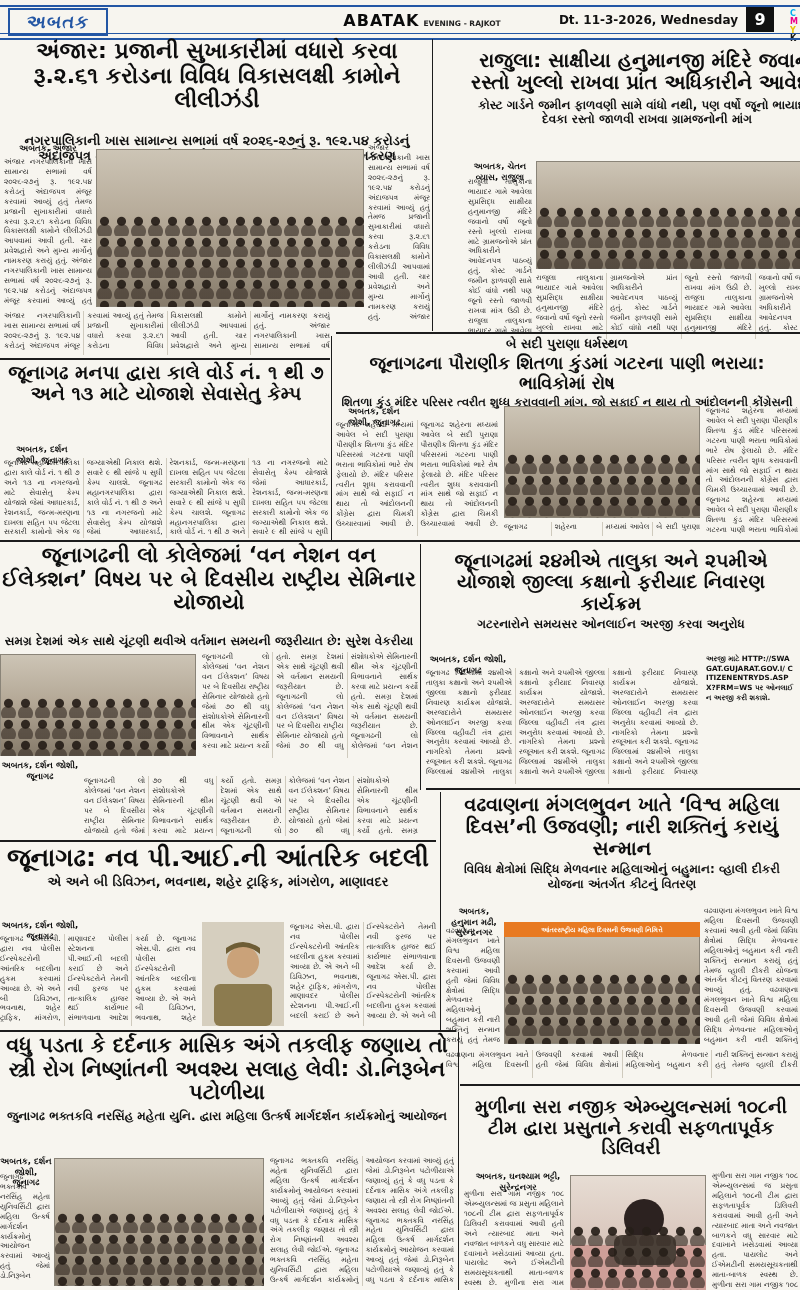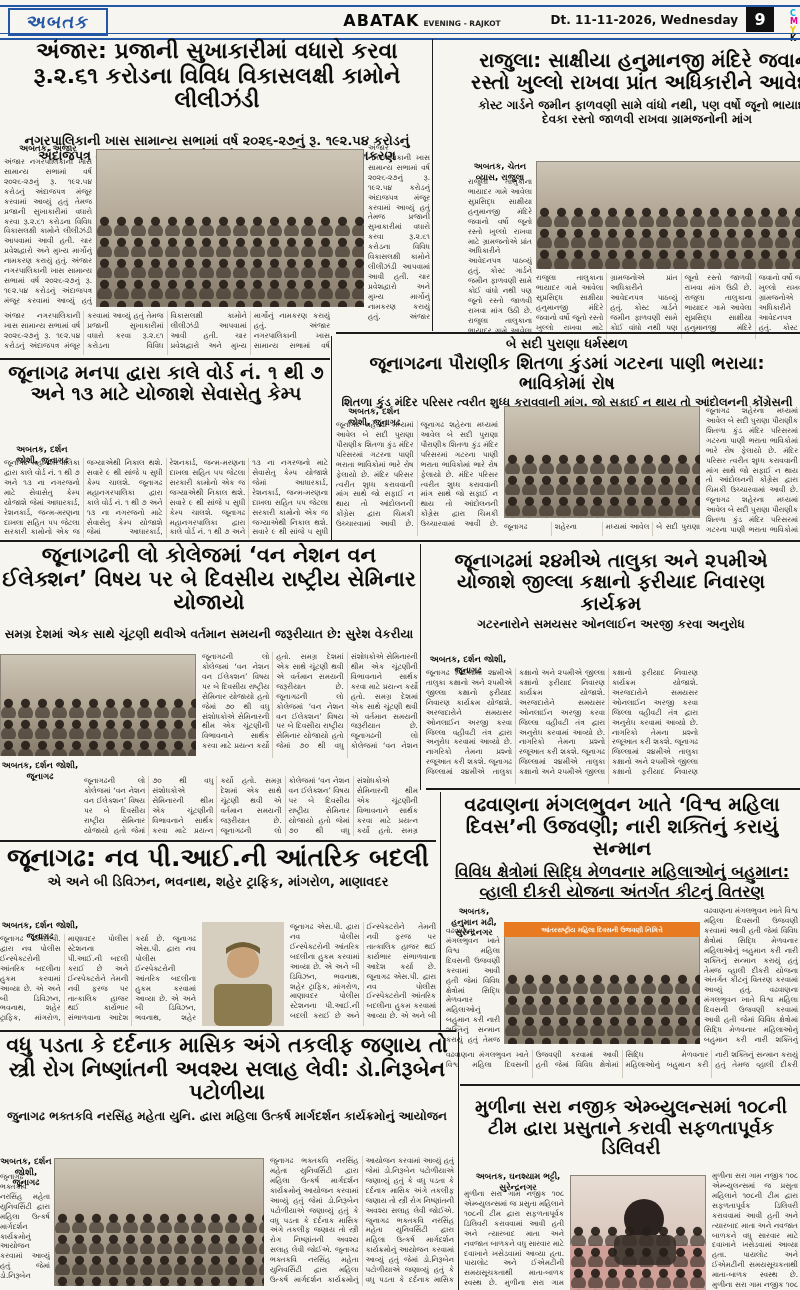--- a/index.html
+++ b/index.html
@@ -40,21 +40,21 @@
 <div class="page">
 
   <div class="blue-line" style="top:5px;"></div>
   <div class="masthead">
     <div class="logo-box">
       <span class="logo-text">અબતક</span>
     </div>
     <div class="mh-center">
       <span class="mh-title">ABATAK</span><span class="mh-sub">EVENING - RAJKOT</span>
     </div>
-    <div class="mh-date">Dt. 11-11-2026, Wednesday</div>
+    <div class="mh-date">Dt. 11-3-2026, Wednesday</div>
     <div class="page-num">9</div>
   </div>
   <div class="cmyk">
     <span style="color:#00aeef">C</span>
     <span style="color:#ec008c">M</span>
     <span style="color:#e8c400">Y</span>
     <span style="color:#111">K</span>
   </div>
   <div class="blue-double" style="top:33px;"></div>
 
@@ -94,33 +94,34 @@
   <div class="rule-h" style="left:0;top:358px;width:330px;"></div>
   <div class="abs" style="left:4px;top:362px;width:324px;height:176px;">
     <div class="headline" style="font-size:19px;">જૂનાગઢ મનપા દ્વારા કાલે વોર્ડ નં. ૧ થી ૭ અને ૧૩ માટે યોજાશે સેવાસેતુ કેમ્પ</div>
     <div class="abs byline" style="left:0;top:82px;width:76px;">અબતક, દર્શન જોશી, જૂનાગઢ</div>
     <div class="abs body-text cols-4" style="left:0;top:96px;width:324px;height:80px;">જૂનાગઢ મહાનગરપાલિકા દ્વારા કાલે વોર્ડ નં. ૧ થી ૭ અને ૧૩ ના નગરજનો માટે સેવાસેતુ કેમ્પ યોજાશે જેમાં આધારકાર્ડ, રેશનકાર્ડ, જન્મ-મરણના દાખલા સહિત ૫૫ જેટલા સરકારી કામોનો એક જ જગ્યાએથી નિકાલ થશે. સવારે ૯ થી સાંજે ૫ સુધી કેમ્પ ચાલશે. જૂનાગઢ મહાનગરપાલિકા દ્વારા કાલે વોર્ડ નં. ૧ થી ૭ અને ૧૩ ના નગરજનો માટે સેવાસેતુ કેમ્પ યોજાશે જેમાં આધારકાર્ડ, રેશનકાર્ડ, જન્મ-મરણના દાખલા સહિત ૫૫ જેટલા સરકારી કામોનો એક જ જગ્યાએથી નિકાલ થશે. સવારે ૯ થી સાંજે ૫ સુધી કેમ્પ ચાલશે. જૂનાગઢ મહાનગરપાલિકા દ્વારા કાલે વોર્ડ નં. ૧ થી ૭ અને ૧૩ ના નગરજનો માટે સેવાસેતુ કેમ્પ યોજાશે જેમાં આધારકાર્ડ, રેશનકાર્ડ, જન્મ-મરણના દાખલા સહિત ૫૫ જેટલા સરકારી કામોનો એક જ જગ્યાએથી નિકાલ થશે. સવારે ૯ થી સાંજે ૫ સુધી કેમ્પ ચાલશે. જૂનાગઢ મહાનગરપાલિકા દ્વારા કાલે વોર્ડ નં. ૧ થી ૭ અને ૧૩ ના નગરજનો માટે સેવાસેતુ કેમ્પ યોજાશે જેમાં આધારકાર્ડ, રેશનકાર્ડ, જન્મ-મરણના દાખલા સહિત ૫૫ જેટલા સરકારી કામોનો એક જ જગ્યાએથી નિકાલ થશે. સવારે ૯ થી સાંજે ૫ સુધી કેમ્પ ચાલશે. જૂનાગઢ મહાનગરપાલિકા દ્વારા કાલે વોર્ડ નં. ૧ થી ૭ અને ૧૩ ના નગરજનો માટે સેવાસેતુ કેમ્પ યોજાશે જેમાં આધારકાર્ડ, રેશનકાર્ડ, જન્મ-મરણના દાખલા સહિત ૫૫ જેટલા સરકારી કામોનો એક જ જગ્યાએથી નિકાલ થશે. સવારે ૯ થી સાંજે ૫ સુધી કેમ્પ ચાલશે. જૂનાગઢ મહાનગરપાલિકા દ્વારા કાલે વોર્ડ નં. ૧ થી ૭ અને ૧૩ ના નગરજનો માટે સેવાસેતુ કેમ્પ યોજાશે જેમાં આધારકાર્ડ, રેશનકાર્ડ, જન્મ-મરણના દાખલા સહિત ૫૫ જેટલા સરકારી કામોનો એક જ જગ્યાએથી નિકાલ થશે. સવારે ૯ થી સાંજે ૫ સુધી કેમ્પ ચાલશે.</div>
   </div>
   <div class="rule-h" style="left:0;top:540px;width:800px;"></div>
 
   <div class="abs" style="left:0;top:544px;width:418px;height:294px;">
     <div class="headline" style="font-size:21px;">જૂનાગઢની લો કોલેજમાં ‘વન નેશન વન ઈલેક્શન’ વિષય પર બે દિવસીય રાષ્ટ્રીય સેમિનાર યોજાયો</div>
-    <div class="subhead" style="font-size:12px;margin-top:12px;">સમગ્ર દેશમાં એક સાથે ચૂંટણી થવીએ વર્તમાન સમયની જરૂરીયાત છે: સુરેશ વેકરીયા</div>
+    <div class="subhead" style="font-size:12px;margin-top:19px;">સમગ્ર દેશમાં એક સાથે ચૂંટણી થવીએ વર્તમાન સમયની જરૂરીયાત છે: સુરેશ વેકરીયા</div>
     <div class="photo" style="left:0;top:110px;width:196px;height:102px;"></div>
     <div class="abs byline" style="left:0;top:216px;width:80px;">અબતક, દર્શન જોશી, જૂનાગઢ</div>
     <div class="abs body-text cols-3" style="left:202px;top:108px;width:216px;height:106px;">જૂનાગઢની લો કોલેજમાં ‘વન નેશન વન ઈલેક્શન’ વિષય પર બે દિવસીય રાષ્ટ્રીય સેમિનાર યોજાયો હતો જેમાં ૭૦ થી વધુ સંશોધકોએ સેમિનારની થીમ એક ચૂંટણીની વિભાવનાને સાર્થક કરવા માટે પ્રયત્ન કર્યો હતો. સમગ્ર દેશમાં એક સાથે ચૂંટણી થવી એ વર્તમાન સમયની જરૂરીયાત છે. જૂનાગઢની લો કોલેજમાં ‘વન નેશન વન ઈલેક્શન’ વિષય પર બે દિવસીય રાષ્ટ્રીય સેમિનાર યોજાયો હતો જેમાં ૭૦ થી વધુ સંશોધકોએ સેમિનારની થીમ એક ચૂંટણીની વિભાવનાને સાર્થક કરવા માટે પ્રયત્ન કર્યો હતો. સમગ્ર દેશમાં એક સાથે ચૂંટણી થવી એ વર્તમાન સમયની જરૂરીયાત છે. જૂનાગઢની લો કોલેજમાં ‘વન નેશન વન ઈલેક્શન’ વિષય પર બે દિવસીય રાષ્ટ્રીય સેમિનાર યોજાયો હતો જેમાં ૭૦ થી વધુ સંશોધકોએ સેમિનારની થીમ એક ચૂંટણીની વિભાવનાને સાર્થક કરવા માટે પ્રયત્ન કર્યો હતો. સમગ્ર દેશમાં એક સાથે ચૂંટણી થવી એ વર્તમાન સમયની જરૂરીયાત છે. જૂનાગઢની લો કોલેજમાં ‘વન નેશન વન ઈલેક્શન’ વિષય પર બે દિવસીય રાષ્ટ્રીય સેમિનાર યોજાયો હતો જેમાં ૭૦ થી વધુ સંશોધકોએ સેમિનારની થીમ એક ચૂંટણીની વિભાવનાને સાર્થક કરવા માટે પ્રયત્ન કર્યો હતો. સમગ્ર દેશમાં એક સાથે ચૂંટણી થવી એ વર્તમાન સમયની જરૂરીયાત છે. જૂનાગઢની લો કોલેજમાં ‘વન નેશન વન ઈલેક્શન’ વિષય પર બે દિવસીય રાષ્ટ્રીય સેમિનાર યોજાયો હતો જેમાં ૭૦ થી વધુ સંશોધકોએ સેમિનારની થીમ એક ચૂંટણીની વિભાવનાને સાર્થક કરવા માટે પ્રયત્ન કર્યો હતો. સમગ્ર દેશમાં એક સાથે ચૂંટણી થવી એ વર્તમાન સમયની જરૂરીયાત છે.</div>
     <div class="abs body-text cols-5" style="left:84px;top:232px;width:334px;height:60px;">જૂનાગઢની લો કોલેજમાં ‘વન નેશન વન ઈલેક્શન’ વિષય પર બે દિવસીય રાષ્ટ્રીય સેમિનાર યોજાયો હતો જેમાં ૭૦ થી વધુ સંશોધકોએ સેમિનારની થીમ એક ચૂંટણીની વિભાવનાને સાર્થક કરવા માટે પ્રયત્ન કર્યો હતો. સમગ્ર દેશમાં એક સાથે ચૂંટણી થવી એ વર્તમાન સમયની જરૂરીયાત છે. જૂનાગઢની લો કોલેજમાં ‘વન નેશન વન ઈલેક્શન’ વિષય પર બે દિવસીય રાષ્ટ્રીય સેમિનાર યોજાયો હતો જેમાં ૭૦ થી વધુ સંશોધકોએ સેમિનારની થીમ એક ચૂંટણીની વિભાવનાને સાર્થક કરવા માટે પ્રયત્ન કર્યો હતો. સમગ્ર દેશમાં એક સાથે ચૂંટણી થવી એ વર્તમાન સમયની જરૂરીયાત છે. જૂનાગઢની લો કોલેજમાં ‘વન નેશન વન ઈલેક્શન’ વિષય પર બે દિવસીય રાષ્ટ્રીય સેમિનાર યોજાયો હતો જેમાં ૭૦ થી વધુ સંશોધકોએ સેમિનારની થીમ એક ચૂંટણીની વિભાવનાને સાર્થક કરવા માટે પ્રયત્ન કર્યો હતો. સમગ્ર દેશમાં એક સાથે ચૂંટણી થવી એ વર્તમાન સમયની જરૂરીયાત છે. જૂનાગઢની લો કોલેજમાં ‘વન નેશન વન ઈલેક્શન’ વિષય પર બે દિવસીય રાષ્ટ્રીય સેમિનાર યોજાયો હતો જેમાં ૭૦ થી વધુ સંશોધકોએ સેમિનારની થીમ એક ચૂંટણીની વિભાવનાને સાર્થક કરવા માટે પ્રયત્ન કર્યો હતો. સમગ્ર દેશમાં એક સાથે ચૂંટણી થવી એ વર્તમાન સમયની જરૂરીયાત છે. જૂનાગઢની લો કોલેજમાં ‘વન નેશન વન ઈલેક્શન’ વિષય પર બે દિવસીય રાષ્ટ્રીય સેમિનાર યોજાયો હતો જેમાં ૭૦ થી વધુ સંશોધકોએ સેમિનારની થીમ એક ચૂંટણીની વિભાવનાને સાર્થક કરવા માટે પ્રયત્ન કર્યો હતો. સમગ્ર દેશમાં એક સાથે ચૂંટણી થવી એ વર્તમાન સમયની જરૂરીયાત છે. જૂનાગઢની લો કોલેજમાં ‘વન નેશન વન ઈલેક્શન’ વિષય પર બે દિવસીય રાષ્ટ્રીય સેમિનાર યોજાયો હતો જેમાં ૭૦ થી વધુ સંશોધકોએ સેમિનારની થીમ એક ચૂંટણીની વિભાવનાને સાર્થક કરવા માટે પ્રયત્ન કર્યો હતો. સમગ્ર દેશમાં એક સાથે ચૂંટણી થવી એ વર્તમાન સમયની જરૂરીયાત છે. જૂનાગઢની લો કોલેજમાં ‘વન નેશન વન ઈલેક્શન’ વિષય પર બે દિવસીય રાષ્ટ્રીય સેમિનાર યોજાયો હતો જેમાં ૭૦ થી વધુ સંશોધકોએ સેમિનારની થીમ એક ચૂંટણીની વિભાવનાને સાર્થક કરવા માટે પ્રયત્ન કર્યો હતો. સમગ્ર દેશમાં એક સાથે ચૂંટણી થવી એ વર્તમાન સમયની જરૂરીયાત છે.</div>
   </div>
   <div class="rule-v" style="left:420px;top:544px;height:246px;"></div>
 
   <div class="abs" style="left:426px;top:550px;width:370px;height:236px;">
     <div class="headline" style="font-size:19px;">જૂનાગઢમાં ૨૪મીએ તાલુકા અને ૨૫મીએ યોજાશે જીલ્લા કક્ષાનો ફરીયાદ નિવારણ કાર્યક્રમ</div>
     <div class="subhead" style="font-size:12px;margin-top:3px;">ગટરનારોને સમયસર ઓનલાઈન અરજી કરવા અનુરોધ</div>
     <div class="abs byline" style="left:0;top:104px;width:84px;">અબતક, દર્શન જોશી, જૂનાગઢ</div>
     <div class="abs body-text cols-3" style="left:0;top:118px;width:272px;height:116px;">જૂનાગઢ જિલ્લામાં ૨૪મીએ તાલુકા કક્ષાનો અને ૨૫મીએ જીલ્લા કક્ષાનો ફરીયાદ નિવારણ કાર્યક્રમ યોજાશે. અરજદારોને સમયસર ઓનલાઈન અરજી કરવા જિલ્લા વહીવટી તંત્ર દ્વારા અનુરોધ કરવામાં આવ્યો છે. નાગરિકો તેમના પ્રશ્નો રજૂઆત કરી શકશે. જૂનાગઢ જિલ્લામાં ૨૪મીએ તાલુકા કક્ષાનો અને ૨૫મીએ જીલ્લા કક્ષાનો ફરીયાદ નિવારણ કાર્યક્રમ યોજાશે. અરજદારોને સમયસર ઓનલાઈન અરજી કરવા જિલ્લા વહીવટી તંત્ર દ્વારા અનુરોધ કરવામાં આવ્યો છે. નાગરિકો તેમના પ્રશ્નો રજૂઆત કરી શકશે. જૂનાગઢ જિલ્લામાં ૨૪મીએ તાલુકા કક્ષાનો અને ૨૫મીએ જીલ્લા કક્ષાનો ફરીયાદ નિવારણ કાર્યક્રમ યોજાશે. અરજદારોને સમયસર ઓનલાઈન અરજી કરવા જિલ્લા વહીવટી તંત્ર દ્વારા અનુરોધ કરવામાં આવ્યો છે. નાગરિકો તેમના પ્રશ્નો રજૂઆત કરી શકશે. જૂનાગઢ જિલ્લામાં ૨૪મીએ તાલુકા કક્ષાનો અને ૨૫મીએ જીલ્લા કક્ષાનો ફરીયાદ નિવારણ કાર્યક્રમ યોજાશે. અરજદારોને સમયસર ઓનલાઈન અરજી કરવા જિલ્લા વહીવટી તંત્ર દ્વારા અનુરોધ કરવામાં આવ્યો છે. નાગરિકો તેમના પ્રશ્નો રજૂઆત કરી શકશે. જૂનાગઢ જિલ્લામાં ૨૪મીએ તાલુકા કક્ષાનો અને ૨૫મીએ જીલ્લા કક્ષાનો ફરીયાદ નિવારણ કાર્યક્રમ યોજાશે. અરજદારોને સમયસર ઓનલાઈન અરજી કરવા જિલ્લા વહીવટી તંત્ર દ્વારા અનુરોધ કરવામાં આવ્યો છે. નાગરિકો તેમના પ્રશ્નો રજૂઆત કરી શકશે. જૂનાગઢ જિલ્લામાં ૨૪મીએ તાલુકા કક્ષાનો અને ૨૫મીએ જીલ્લા કક્ષાનો ફરીયાદ નિવારણ કાર્યક્રમ યોજાશે. અરજદારોને સમયસર ઓનલાઈન અરજી કરવા જિલ્લા વહીવટી તંત્ર દ્વારા અનુરોધ કરવામાં આવ્યો છે. નાગરિકો તેમના પ્રશ્નો રજૂઆત કરી શકશે.</div>
+    <div class="abs url-text" style="left:280px;top:104px;width:88px;height:130px;overflow:hidden;">અરજી માટે HTTP://SWAGAT.GUJARAT.GOV.I/ CITIZENENTRYDS.ASPX?FRM=WS પર ઓનલાઈન અરજી કરી શકાશે.</div>
   </div>
   <div class="rule-h" style="left:426px;top:788px;width:374px;"></div>
 
   <div class="rule-h" style="left:0;top:840px;width:436px;"></div>
   <div class="abs" style="left:0;top:844px;width:436px;height:184px;">
     <div class="headline" style="font-size:25px;white-space:nowrap;">જૂનાગઢ: નવ પી.આઈ.ની આંતરિક બદલી</div>
     <div class="subhead" style="font-size:13px;margin-top:2px;">એ અને બી ડિવિઝન, ભવનાથ, શહેર ટ્રાફિક, માંગરોળ, માણાવદર</div>
     <div class="abs byline" style="left:0;top:76px;width:80px;">અબતક, દર્શન જોશી, જૂનાગઢ</div>
     <div class="abs body-text cols-3" style="left:0;top:90px;width:196px;height:92px;">જૂનાગઢ એસ.પી. દ્વારા નવ પોલીસ ઈન્સ્પેક્ટરોની આંતરિક બદલીના હુકમ કરવામાં આવ્યા છે. એ અને બી ડિવિઝન, ભવનાથ, શહેર ટ્રાફિક, માંગરોળ, માણાવદર પોલીસ સ્ટેશનના પી.આઈ.ની બદલી કરાઈ છે અને ઈન્સ્પેક્ટરોને તેમની નવી ફરજ પર તાત્કાલિક હાજર થઈ કાર્યભાર સંભાળવાના આદેશ કર્યા છે. જૂનાગઢ એસ.પી. દ્વારા નવ પોલીસ ઈન્સ્પેક્ટરોની આંતરિક બદલીના હુકમ કરવામાં આવ્યા છે. એ અને બી ડિવિઝન, ભવનાથ, શહેર ટ્રાફિક, માંગરોળ, માણાવદર પોલીસ સ્ટેશનના પી.આઈ.ની બદલી કરાઈ છે અને ઈન્સ્પેક્ટરોને તેમની નવી ફરજ પર તાત્કાલિક હાજર થઈ કાર્યભાર સંભાળવાના આદેશ કર્યા છે. જૂનાગઢ એસ.પી. દ્વારા નવ પોલીસ ઈન્સ્પેક્ટરોની આંતરિક બદલીના હુકમ કરવામાં આવ્યા છે. એ અને બી ડિવિઝન, ભવનાથ, શહેર ટ્રાફિક, માંગરોળ, માણાવદર પોલીસ સ્ટેશનના પી.આઈ.ની બદલી કરાઈ છે અને ઈન્સ્પેક્ટરોને તેમની નવી ફરજ પર તાત્કાલિક હાજર થઈ કાર્યભાર સંભાળવાના આદેશ કર્યા છે. જૂનાગઢ એસ.પી. દ્વારા નવ પોલીસ ઈન્સ્પેક્ટરોની આંતરિક બદલીના હુકમ કરવામાં આવ્યા છે. એ અને બી ડિવિઝન, ભવનાથ, શહેર ટ્રાફિક, માંગરોળ, માણાવદર પોલીસ સ્ટેશનના પી.આઈ.ની બદલી કરાઈ છે અને ઈન્સ્પેક્ટરોને તેમની નવી ફરજ પર તાત્કાલિક હાજર થઈ કાર્યભાર સંભાળવાના આદેશ કર્યા છે. જૂનાગઢ એસ.પી. દ્વારા નવ પોલીસ ઈન્સ્પેક્ટરોની આંતરિક બદલીના હુકમ કરવામાં આવ્યા છે. એ અને બી ડિવિઝન, ભવનાથ, શહેર ટ્રાફિક, માંગરોળ, માણાવદર પોલીસ સ્ટેશનના પી.આઈ.ની બદલી કરાઈ છે અને ઈન્સ્પેક્ટરોને તેમની નવી ફરજ પર તાત્કાલિક હાજર થઈ કાર્યભાર સંભાળવાના આદેશ કર્યા છે.</div>
     <div class="portrait" style="left:202px;top:78px;width:82px;height:104px;">
@@ -130,21 +131,21 @@
         <circle cx="41" cy="40" r="16" fill="#caa279"></circle>
         <path d="M24 32 Q41 18 58 32 L58 26 Q41 14 24 26 Z" fill="#6e5d35"></path>
       </svg>
     </div>
     <div class="abs body-text cols-2" style="left:290px;top:78px;width:146px;height:104px;">જૂનાગઢ એસ.પી. દ્વારા નવ પોલીસ ઈન્સ્પેક્ટરોની આંતરિક બદલીના હુકમ કરવામાં આવ્યા છે. એ અને બી ડિવિઝન, ભવનાથ, શહેર ટ્રાફિક, માંગરોળ, માણાવદર પોલીસ સ્ટેશનના પી.આઈ.ની બદલી કરાઈ છે અને ઈન્સ્પેક્ટરોને તેમની નવી ફરજ પર તાત્કાલિક હાજર થઈ કાર્યભાર સંભાળવાના આદેશ કર્યા છે. જૂનાગઢ એસ.પી. દ્વારા નવ પોલીસ ઈન્સ્પેક્ટરોની આંતરિક બદલીના હુકમ કરવામાં આવ્યા છે. એ અને બી ડિવિઝન, ભવનાથ, શહેર ટ્રાફિક, માંગરોળ, માણાવદર પોલીસ સ્ટેશનના પી.આઈ.ની બદલી કરાઈ છે અને ઈન્સ્પેક્ટરોને તેમની નવી ફરજ પર તાત્કાલિક હાજર થઈ કાર્યભાર સંભાળવાના આદેશ કર્યા છે. જૂનાગઢ એસ.પી. દ્વારા નવ પોલીસ ઈન્સ્પેક્ટરોની આંતરિક બદલીના હુકમ કરવામાં આવ્યા છે. એ અને બી ડિવિઝન, ભવનાથ, શહેર ટ્રાફિક, માંગરોળ, માણાવદર પોલીસ સ્ટેશનના પી.આઈ.ની બદલી કરાઈ છે અને ઈન્સ્પેક્ટરોને તેમની નવી ફરજ પર તાત્કાલિક હાજર થઈ કાર્યભાર સંભાળવાના આદેશ કર્યા છે. જૂનાગઢ એસ.પી. દ્વારા નવ પોલીસ ઈન્સ્પેક્ટરોની આંતરિક બદલીના હુકમ કરવામાં આવ્યા છે. એ અને બી ડિવિઝન, ભવનાથ, શહેર ટ્રાફિક, માંગરોળ, માણાવદર પોલીસ સ્ટેશનના પી.આઈ.ની બદલી કરાઈ છે અને ઈન્સ્પેક્ટરોને તેમની નવી ફરજ પર તાત્કાલિક હાજર થઈ કાર્યભાર સંભાળવાના આદેશ કર્યા છે.</div>
   </div>
   <div class="rule-v" style="left:440px;top:792px;height:238px;"></div>
 
   <div class="abs" style="left:446px;top:794px;width:352px;height:286px;">
     <div class="headline" style="font-size:19.5px;">વઢવાણના મંગલભુવન ખાતે ‘વિશ્વ મહિલા દિવસ’ની ઉજવણી; નારી શક્તિનું કરાયું સન્માન</div>
-    <div class="subhead" style="font-size:16px;margin-top:3px;text-decoration:underline;">વિવિધ ક્ષેત્રોમાં સિદ્ધિ મેળવનાર મહિલાઓનું બહુમાન: વ્હાલી દીકરી યોજના અંતર્ગત કીટનું વિતરણ</div>
+    <div class="subhead" style="font-size:12px;margin-top:3px;">વિવિધ ક્ષેત્રોમાં સિદ્ધિ મેળવનાર મહિલાઓનું બહુમાન: વ્હાલી દીકરી યોજના અંતર્ગત કીટનું વિતરણ</div>
     <div class="abs byline" style="left:0;top:112px;width:56px;">અબતક, હનુમાન મઢી, સુરેન્દ્રનગર</div>
     <div class="abs body-text cols-1" style="left:0;top:132px;width:54px;height:120px;">વઢવાણના મંગલભુવન ખાતે વિશ્વ મહિલા દિવસની ઉજવણી કરવામાં આવી હતી જેમાં વિવિધ ક્ષેત્રોમાં સિદ્ધિ મેળવનાર મહિલાઓનું બહુમાન કરી નારી શક્તિનું સન્માન કરાયું હતું તેમજ વ્હાલી દીકરી યોજના અંતર્ગત કીટનું વિતરણ કરવામાં આવ્યું હતું. વઢવાણના મંગલભુવન ખાતે વિશ્વ મહિલા દિવસની ઉજવણી કરવામાં આવી હતી જેમાં વિવિધ ક્ષેત્રોમાં સિદ્ધિ મેળવનાર મહિલાઓનું બહુમાન કરી નારી શક્તિનું સન્માન કરાયું હતું તેમજ વ્હાલી દીકરી યોજના અંતર્ગત કીટનું વિતરણ કરવામાં આવ્યું હતું. વઢવાણના મંગલભુવન ખાતે વિશ્વ મહિલા દિવસની ઉજવણી કરવામાં આવી હતી જેમાં વિવિધ ક્ષેત્રોમાં સિદ્ધિ મેળવનાર મહિલાઓનું બહુમાન કરી નારી શક્તિનું સન્માન કરાયું હતું તેમજ વ્હાલી દીકરી યોજના અંતર્ગત કીટનું વિતરણ કરવામાં આવ્યું હતું.</div>
     <div class="photo" style="left:58px;top:128px;width:196px;height:122px;">
       <div class="photo-banner">આંતરરાષ્ટ્રીય મહિલા દિવસની ઉજવણી નિમિત્તે</div>
     </div>
     <div class="abs body-text cols-1" style="left:258px;top:112px;width:94px;height:140px;">વઢવાણના મંગલભુવન ખાતે વિશ્વ મહિલા દિવસની ઉજવણી કરવામાં આવી હતી જેમાં વિવિધ ક્ષેત્રોમાં સિદ્ધિ મેળવનાર મહિલાઓનું બહુમાન કરી નારી શક્તિનું સન્માન કરાયું હતું તેમજ વ્હાલી દીકરી યોજના અંતર્ગત કીટનું વિતરણ કરવામાં આવ્યું હતું. વઢવાણના મંગલભુવન ખાતે વિશ્વ મહિલા દિવસની ઉજવણી કરવામાં આવી હતી જેમાં વિવિધ ક્ષેત્રોમાં સિદ્ધિ મેળવનાર મહિલાઓનું બહુમાન કરી નારી શક્તિનું સન્માન કરાયું હતું તેમજ વ્હાલી દીકરી યોજના અંતર્ગત કીટનું વિતરણ કરવામાં આવ્યું હતું. વઢવાણના મંગલભુવન ખાતે વિશ્વ મહિલા દિવસની ઉજવણી કરવામાં આવી હતી જેમાં વિવિધ ક્ષેત્રોમાં સિદ્ધિ મેળવનાર મહિલાઓનું બહુમાન કરી નારી શક્તિનું સન્માન કરાયું હતું તેમજ વ્હાલી દીકરી યોજના અંતર્ગત કીટનું વિતરણ કરવામાં આવ્યું હતું.</div>
     <div class="abs body-text cols-4" style="left:0;top:256px;width:352px;height:28px;">વઢવાણના મંગલભુવન ખાતે વિશ્વ મહિલા દિવસની ઉજવણી કરવામાં આવી હતી જેમાં વિવિધ ક્ષેત્રોમાં સિદ્ધિ મેળવનાર મહિલાઓનું બહુમાન કરી નારી શક્તિનું સન્માન કરાયું હતું તેમજ વ્હાલી દીકરી યોજના અંતર્ગત કીટનું વિતરણ કરવામાં આવ્યું હતું. વઢવાણના મંગલભુવન ખાતે વિશ્વ મહિલા દિવસની ઉજવણી કરવામાં આવી હતી જેમાં વિવિધ ક્ષેત્રોમાં સિદ્ધિ મેળવનાર મહિલાઓનું બહુમાન કરી નારી શક્તિનું સન્માન કરાયું હતું તેમજ વ્હાલી દીકરી યોજના અંતર્ગત કીટનું વિતરણ કરવામાં આવ્યું હતું. વઢવાણના મંગલભુવન ખાતે વિશ્વ મહિલા દિવસની ઉજવણી કરવામાં આવી હતી જેમાં વિવિધ ક્ષેત્રોમાં સિદ્ધિ મેળવનાર મહિલાઓનું બહુમાન કરી નારી શક્તિનું સન્માન કરાયું હતું તેમજ વ્હાલી દીકરી યોજના અંતર્ગત કીટનું વિતરણ કરવામાં આવ્યું હતું. વઢવાણના મંગલભુવન ખાતે વિશ્વ મહિલા દિવસની ઉજવણી કરવામાં આવી હતી જેમાં વિવિધ ક્ષેત્રોમાં સિદ્ધિ મેળવનાર મહિલાઓનું બહુમાન કરી નારી શક્તિનું સન્માન કરાયું હતું તેમજ વ્હાલી દીકરી યોજના અંતર્ગત કીટનું વિતરણ કરવામાં આવ્યું હતું.</div>
   </div>
   <div class="rule-h" style="left:460px;top:1084px;width:340px;"></div>
 

